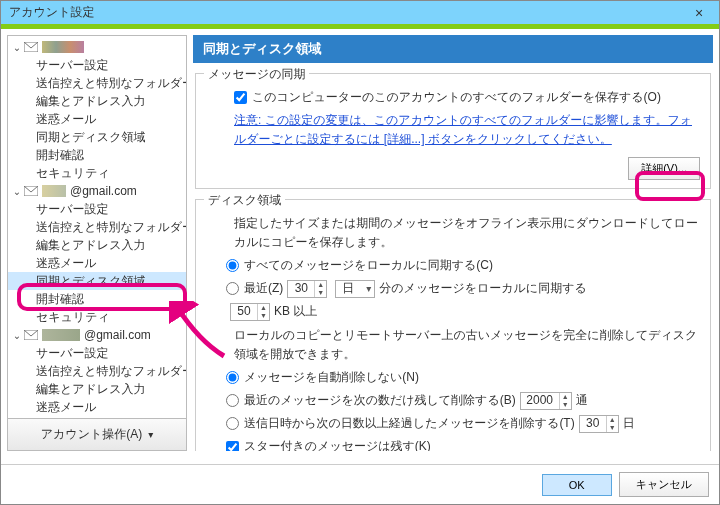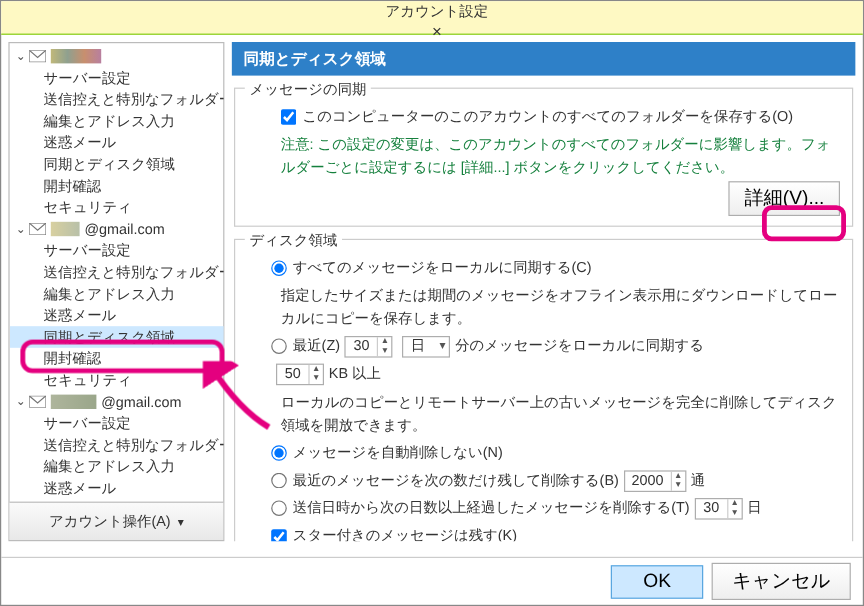--- a/index.html
+++ b/index.html
@@ -3,21 +3,21 @@
 <meta charset="utf-8">
 <style>
   * { box-sizing: border-box; }
   html, body { margin:0; padding:0; }
   body {
     width:720px; height:505px;
     font-family:"Meiryo","MS PGothic","Yu Gothic UI",sans-serif;
     font-size:12px; color:#333; background:#fff; overflow:hidden; position:relative;
   }
   .window { width:720px; height:505px; border:1px solid #888; background:#fff; position:relative; }
-  .titlebar { height:28px; display:flex; align-items:center; justify-content:space-between; padding:0 0 0 8px; border-bottom:1px solid #84cc16; background:#fef9c3;flex-direction:column; }
+  .titlebar { height:28px; display:flex; align-items:center; justify-content:space-between; padding:0 0 0 8px; border-bottom:5px solid #84cc16; background:#7dd3fc; }
   .titlebar .title { font-size:12px; }
   .titlebar .close { width:40px; height:100%; display:flex; align-items:center; justify-content:center; font-size:14px; color:#333; cursor:default; }
   .content { display:flex; height:calc(100% - 75px); }
   .sidebar { width:180px; border:1px solid #bbb; margin:6px 0 6px 6px; display:flex; flex-direction:column; }
   .tree { flex:1; overflow-y:auto; overflow-x:hidden; padding:2px 0; }
   .tree-row { display:flex; align-items:center; height:18px; padding-left:4px; white-space:nowrap; overflow:hidden; text-overflow:ellipsis; font-size:12px; }
   .tree-row.child { padding-left:28px; }
   .tree-row.selected { background:#cde8ff; }
   .tree-row .tw { width:10px; text-align:center; font-size:10px; color:#555; margin-right:2px; }
   .tree-row .mailicon { width:14px; height:10px; margin-right:4px; position:relative; }
@@ -29,22 +29,22 @@
   .acct-ops { border-top:1px solid #bbb; background:linear-gradient(#fafafa,#e8e8e8); height:32px; display:flex; align-items:center; justify-content:center; color:#333; }
   .acct-ops .caret { margin-left:6px; font-size:10px; }
 
   .main { flex:1; margin:6px 6px 6px 6px; position:relative; overflow:hidden; }
   .pane-title { background:#2e80c8; color:#fff; padding:5px 10px; font-size:13px; font-weight:bold; }
   .fieldset { border:1px solid #ccc; margin:10px 2px 6px 2px; padding:10px 10px 8px 10px; position:relative; }
   .fieldset .legend { position:absolute; top:-8px; left:8px; background:#fff; padding:0 4px; font-size:12px; color:#333; }
   .row { display:flex; align-items:center; margin:4px 0; flex-wrap:wrap; line-height:1.6;padding-left:28px; }
   .row label { display:flex; align-items:center; }
   .row input[type=checkbox], .row input[type=radio] { margin:0 5px 0 0; }
-  .note { color:#15803d; }
-  .btn { border:1px solid #adadad; background:linear-gradient(#fff,#eee); padding:3px 12px; font-size:16px; cursor:default; }
+  .note { color:#1d4ed8;text-decoration:underline; }
+  .btn { border:1px solid #adadad; background:linear-gradient(#fff,#eee); padding:3px 12px; font-size:11px; cursor:default; }
   .btn-details { position:absolute; right:10px; bottom:8px; }
   .spinner { width:40px; height:18px; border:1px solid #adadad; background:#fff; display:inline-flex; align-items:center; justify-content:center; margin:0 4px; font-size:12px; position:relative; padding-right:12px; }
   .spinner .spin-btns { position:absolute; right:0; top:0; bottom:0; width:12px; border-left:1px solid #ccc; display:flex; flex-direction:column; }
   .spinner .spin-btns div { flex:1; font-size:7px; line-height:1; text-align:center; color:#555; }
   .select { height:18px; border:1px solid #adadad; background:#fff; display:inline-flex; align-items:center; padding:0 14px 0 6px; margin:0 4px; position:relative; font-size:12px; min-width:40px; }
   .select::after { content:"▾"; position:absolute; right:3px; font-size:10px; color:#555; }
   .subrow { padding-left:20px; }
   .footer { position:absolute; left:0; right:0; bottom:0; height:40px; border-top:1px solid #ccc; display:flex; align-items:center; justify-content:flex-end; padding:0 10px; gap:7px; }
   .footer .btn.ok { background:#cde8ff; border-color:#5aa7e0; padding:4px 26px; }
   .footer .btn.cancel { padding:4px 16px; }
@@ -174,28 +174,28 @@
             <input type="checkbox" checked="" style="">
             <span>このコンピューターのこのアカウントのすべてのフォルダーを保存する(O)</span>
           </label>
         </div>
         <div class="row note">注意: この設定の変更は、このアカウントのすべてのフォルダーに影響します。フォルダーごとに設定するには  [詳細...]  ボタンをクリックしてください。</div>
         <button class="btn btn-details">詳細(V)...</button>
       </div>
 
       <div class="fieldset">
         <div class="legend">ディスク領域</div>
+        <div class="row">指定したサイズまたは期間のメッセージをオフライン表示用にダウンロードしてローカルにコピーを保存します。</div>
+
         <div class="row subrow">
           <label>
             <input type="radio" name="syncmode" checked="" style="">
             <span>すべてのメッセージをローカルに同期する(C)</span>
           </label>
         </div>
-
-        <div class="row">指定したサイズまたは期間のメッセージをオフライン表示用にダウンロードしてローカルにコピーを保存します。</div>
         <div class="row subrow">
           <label>
             <input type="radio" name="syncmode" style="">
             <span>最近(Z)</span>
           </label>
           <div class="spinner">
             <span>30</span>
             <div class="spin-btns">
                 <div>▲</div>
                 <div>▼</div>

